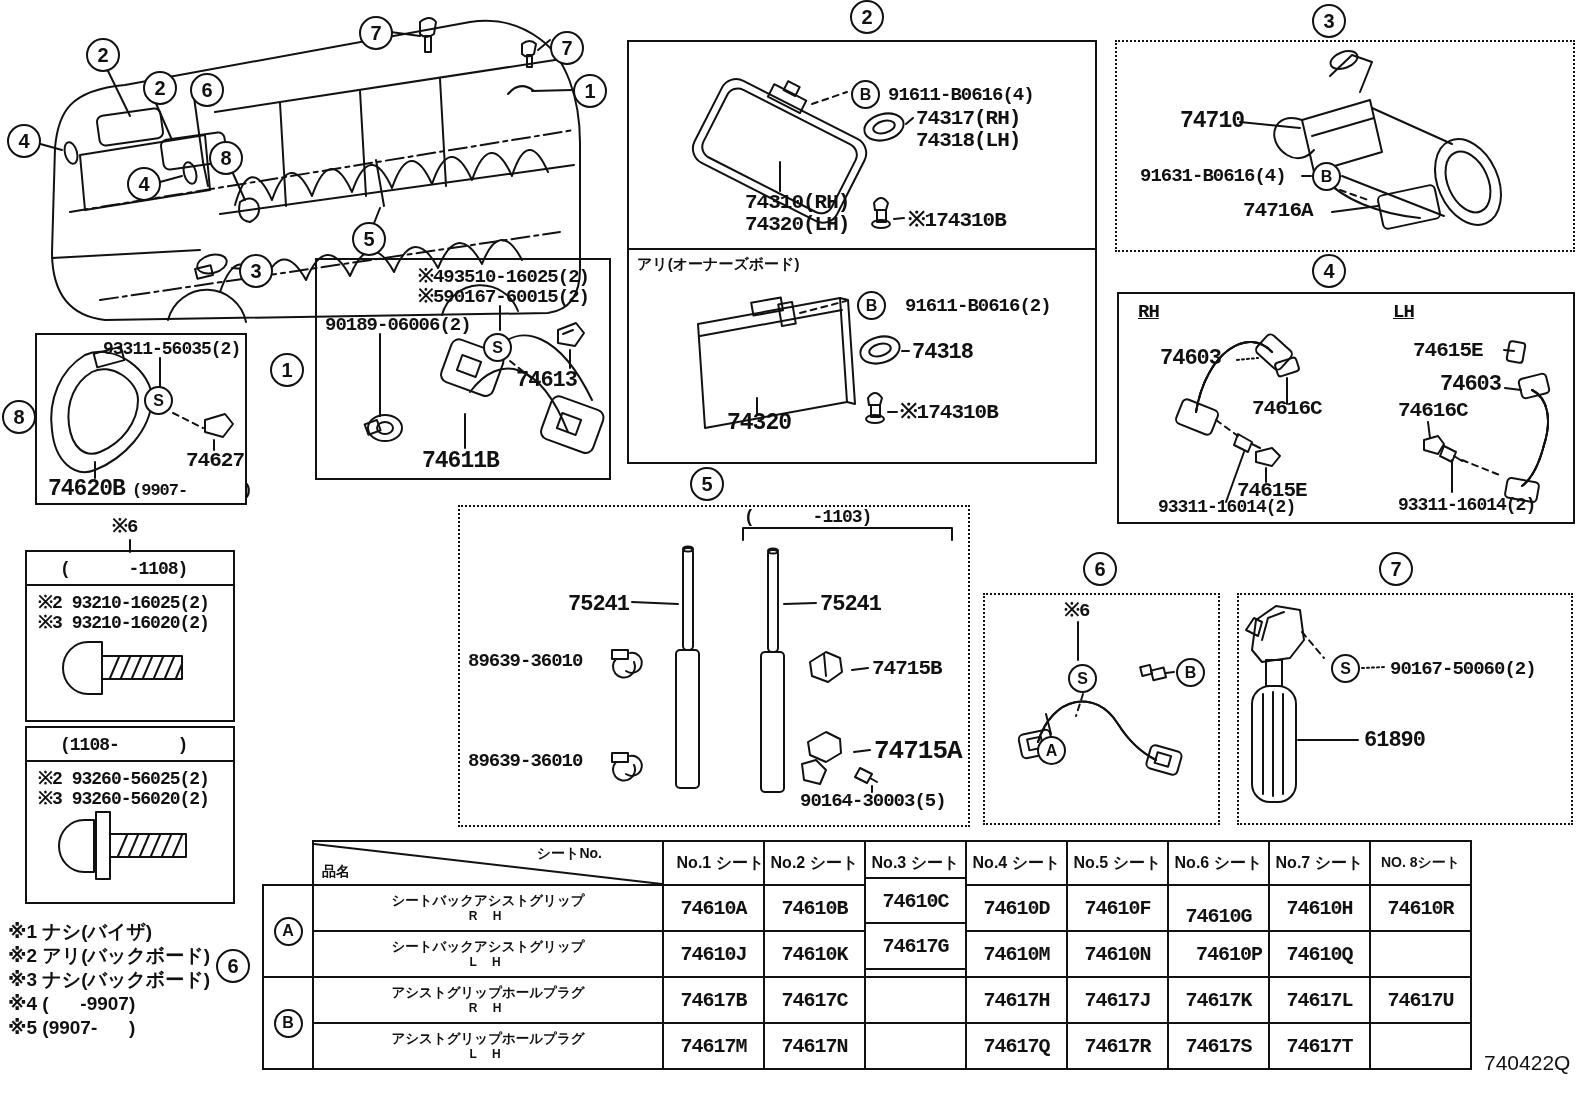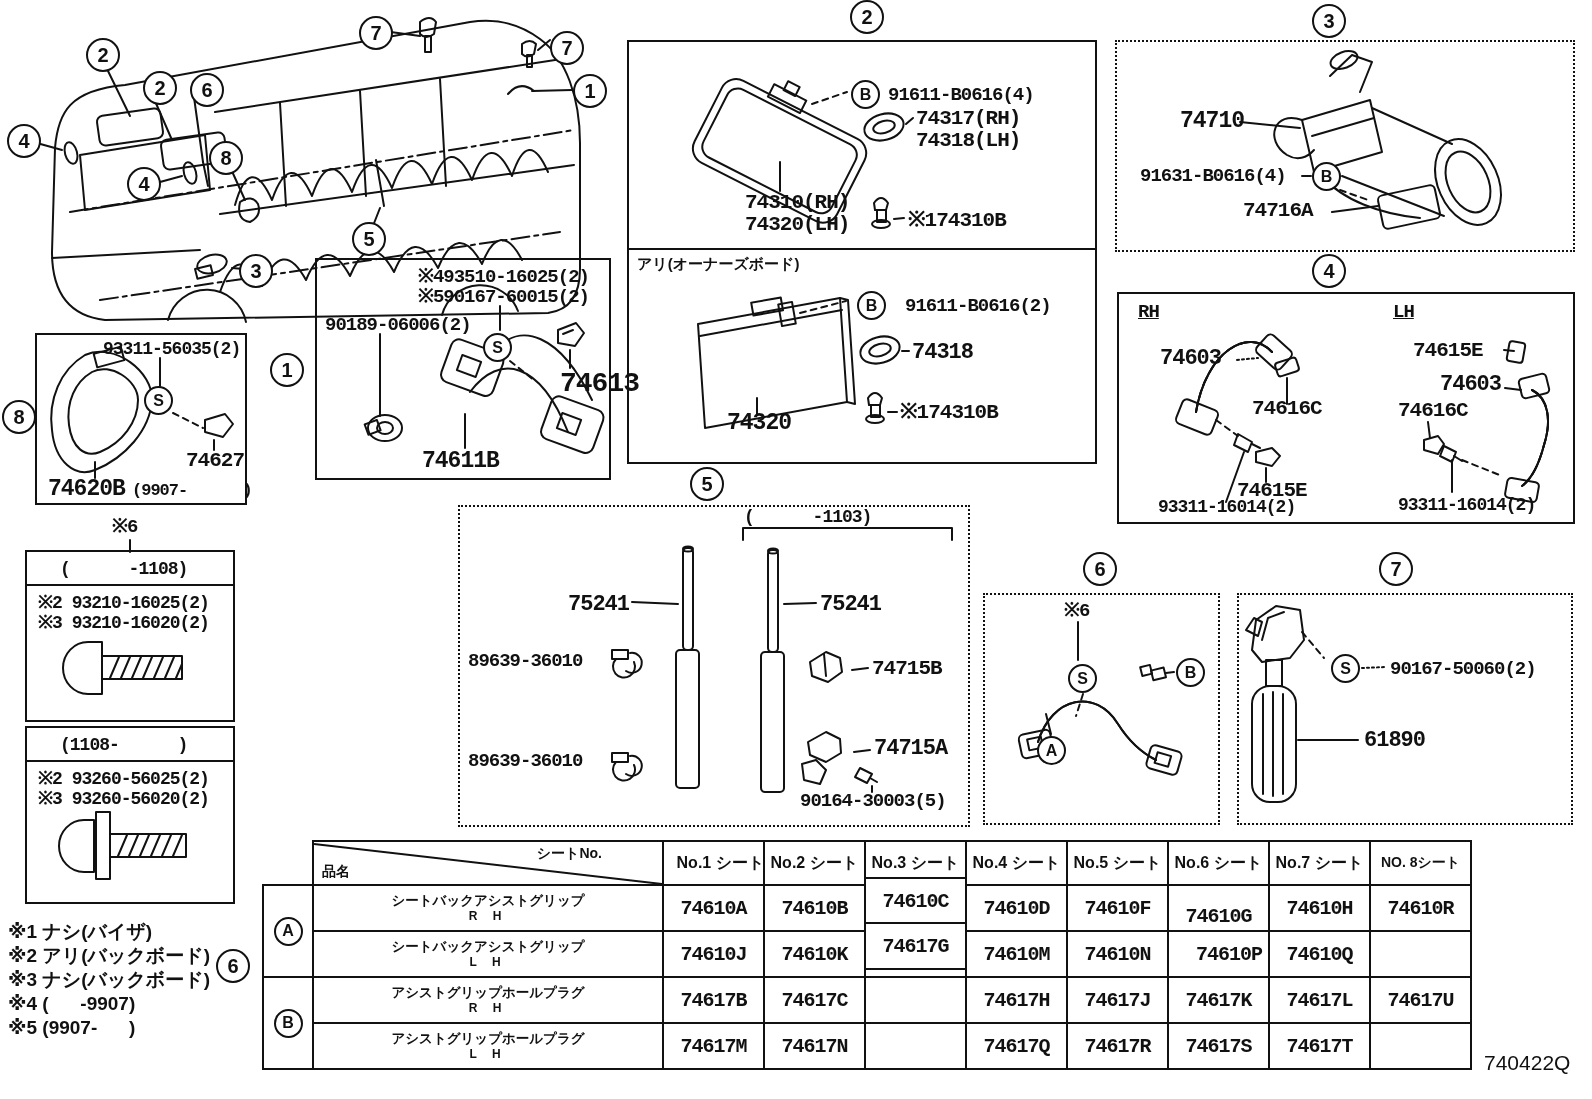--- a/index.html
+++ b/index.html
@@ -298,21 +298,21 @@
   <div class="co mc" style="left:857px;top:291px">B</div>
   <div class="co mc" style="left:1312px;top:162px">B</div>
   <div class="co mc" style="left:1068px;top:664px">S</div>
   <div class="co mc" style="left:1176px;top:658px">B</div>
   <div class="co mc" style="left:1037px;top:736px">A</div>
   <div class="co mc" style="left:1331px;top:654px">S</div>
 
   <div class="lbl" style="left:418px;top:268px;font-size:19px">※493510-16025(2)</div>
   <div class="lbl" style="left:418px;top:288px;font-size:19px">※590167-60015(2)</div>
   <div class="lbl" style="left:325px;top:316px;font-size:19px">90189-06006(2)</div>
-  <div class="lbl" style="left:560px;top:370px;font-size:28px">74613</div>
+  <div class="lbl" style="left:516px;top:370px;font-size:22px">74613</div>
   <div class="lbl" style="left:422px;top:450px;font-size:23px">74611B</div>
 
   <div class="lbl" style="left:103px;top:340px;font-size:18px">93311-56035(2)</div>
   <div class="lbl" style="left:186px;top:450px;font-size:21px">74627</div>
   <div class="lbl" style="left:48px;top:478px;font-size:23px">74620B</div>
   <div class="lbl" style="left:132px;top:482px;font-size:17px">(9907-      )</div>
   <div class="lbl" style="left:112px;top:518px;font-size:19px">※6</div>
 
   <div class="lbl" style="left:60px;top:560px;font-size:18px">(      -1108)</div>
   <div class="lbl" style="left:38px;top:594px;font-size:18px">※2 93210-16025(2)</div>
@@ -353,21 +353,21 @@
   <div class="lbl" style="left:1440px;top:374px;font-size:22px">74603</div>
   <div class="lbl" style="left:1398px;top:400px;font-size:21px">74616C</div>
   <div class="lbl" style="left:1398px;top:496px;font-size:18px">93311-16014(2)</div>
 
   <div class="lbl" style="left:744px;top:508px;font-size:18px">(      -1103)</div>
   <div class="lbl" style="left:568px;top:594px;font-size:22px">75241</div>
   <div class="lbl" style="left:820px;top:594px;font-size:22px">75241</div>
   <div class="lbl" style="left:468px;top:652px;font-size:19px">89639-36010</div>
   <div class="lbl" style="left:872px;top:658px;font-size:21px">74715B</div>
   <div class="lbl" style="left:468px;top:752px;font-size:19px">89639-36010</div>
-  <div class="lbl" style="left:874px;top:738px;font-size:22px">74715A</div>
+  <div class="lbl" style="left:874px;top:738px;font-size:26px">74715A</div>
   <div class="lbl" style="left:800px;top:792px;font-size:19px">90164-30003(5)</div>
 
   <div class="lbl" style="left:1064px;top:602px;font-size:19px">※6</div>
   <div class="lbl" style="left:1390px;top:660px;font-size:19px">90167-50060(2)</div>
   <div class="lbl" style="left:1364px;top:730px;font-size:22px">61890</div>
 
   <div>
 
     <div class="tc" style="left:312px;top:840px;width:352px;height:46px">
       <svg width="348" height="42" style="position:absolute;left:0;top:0">

